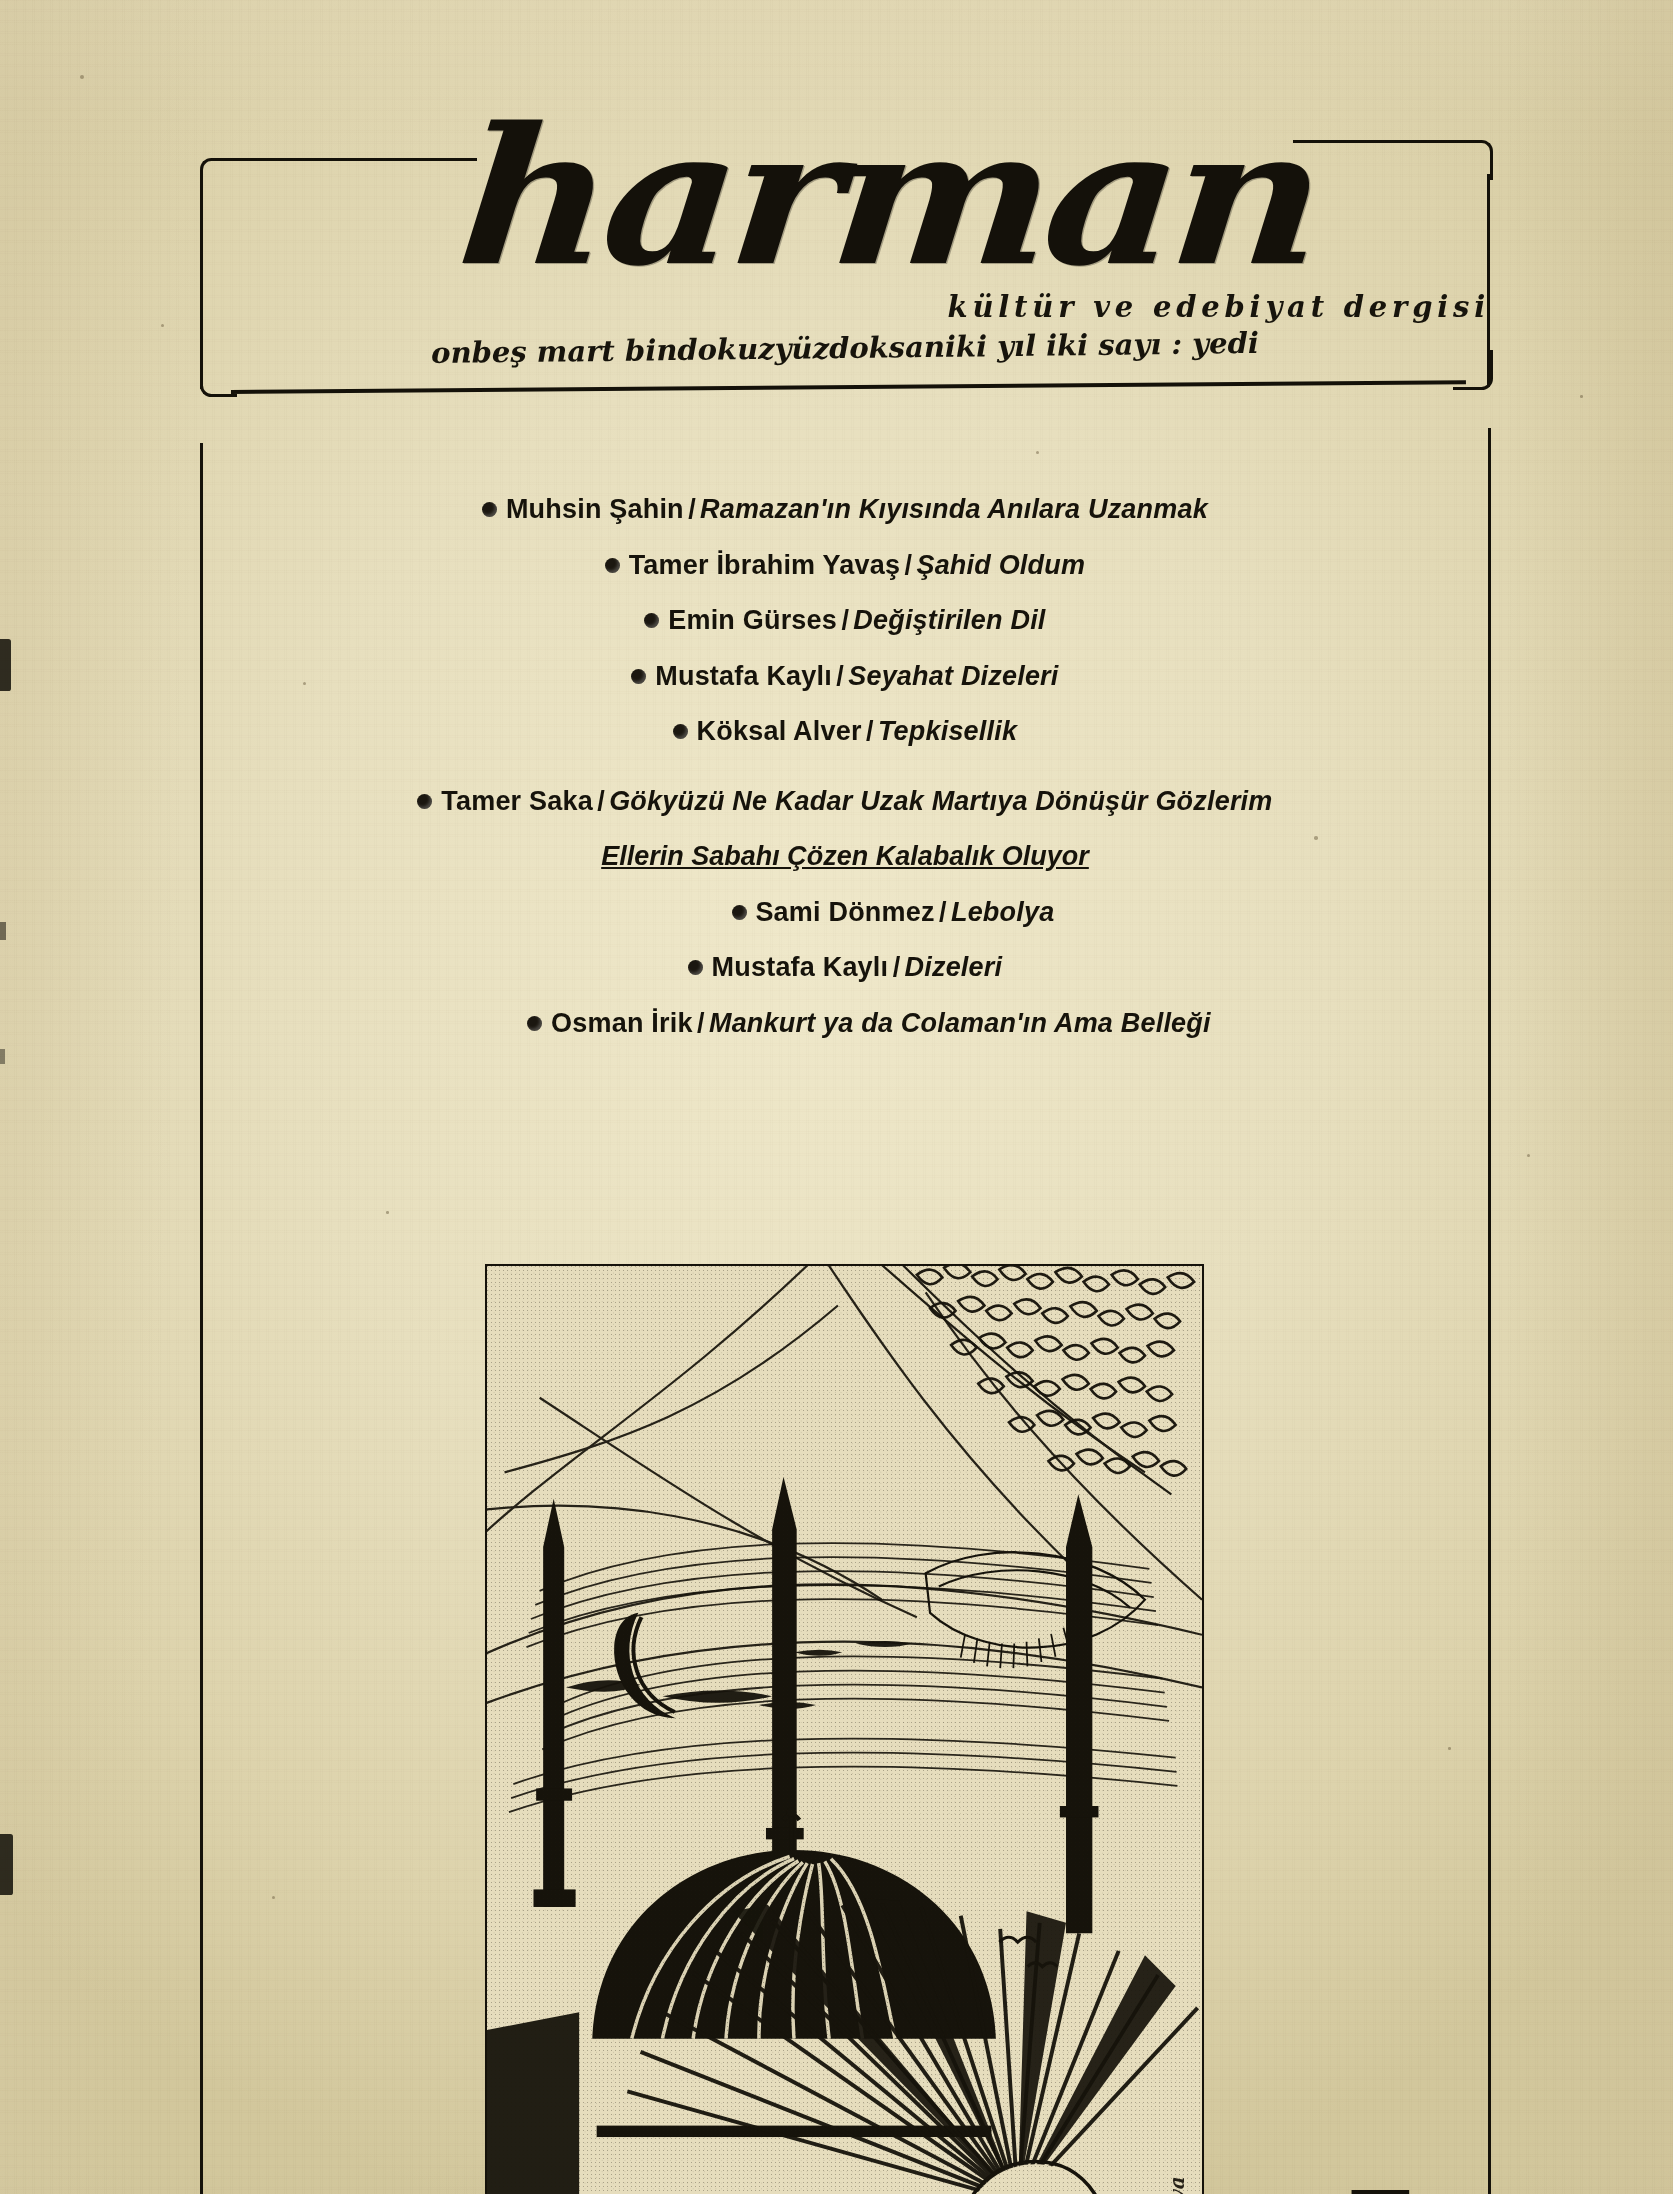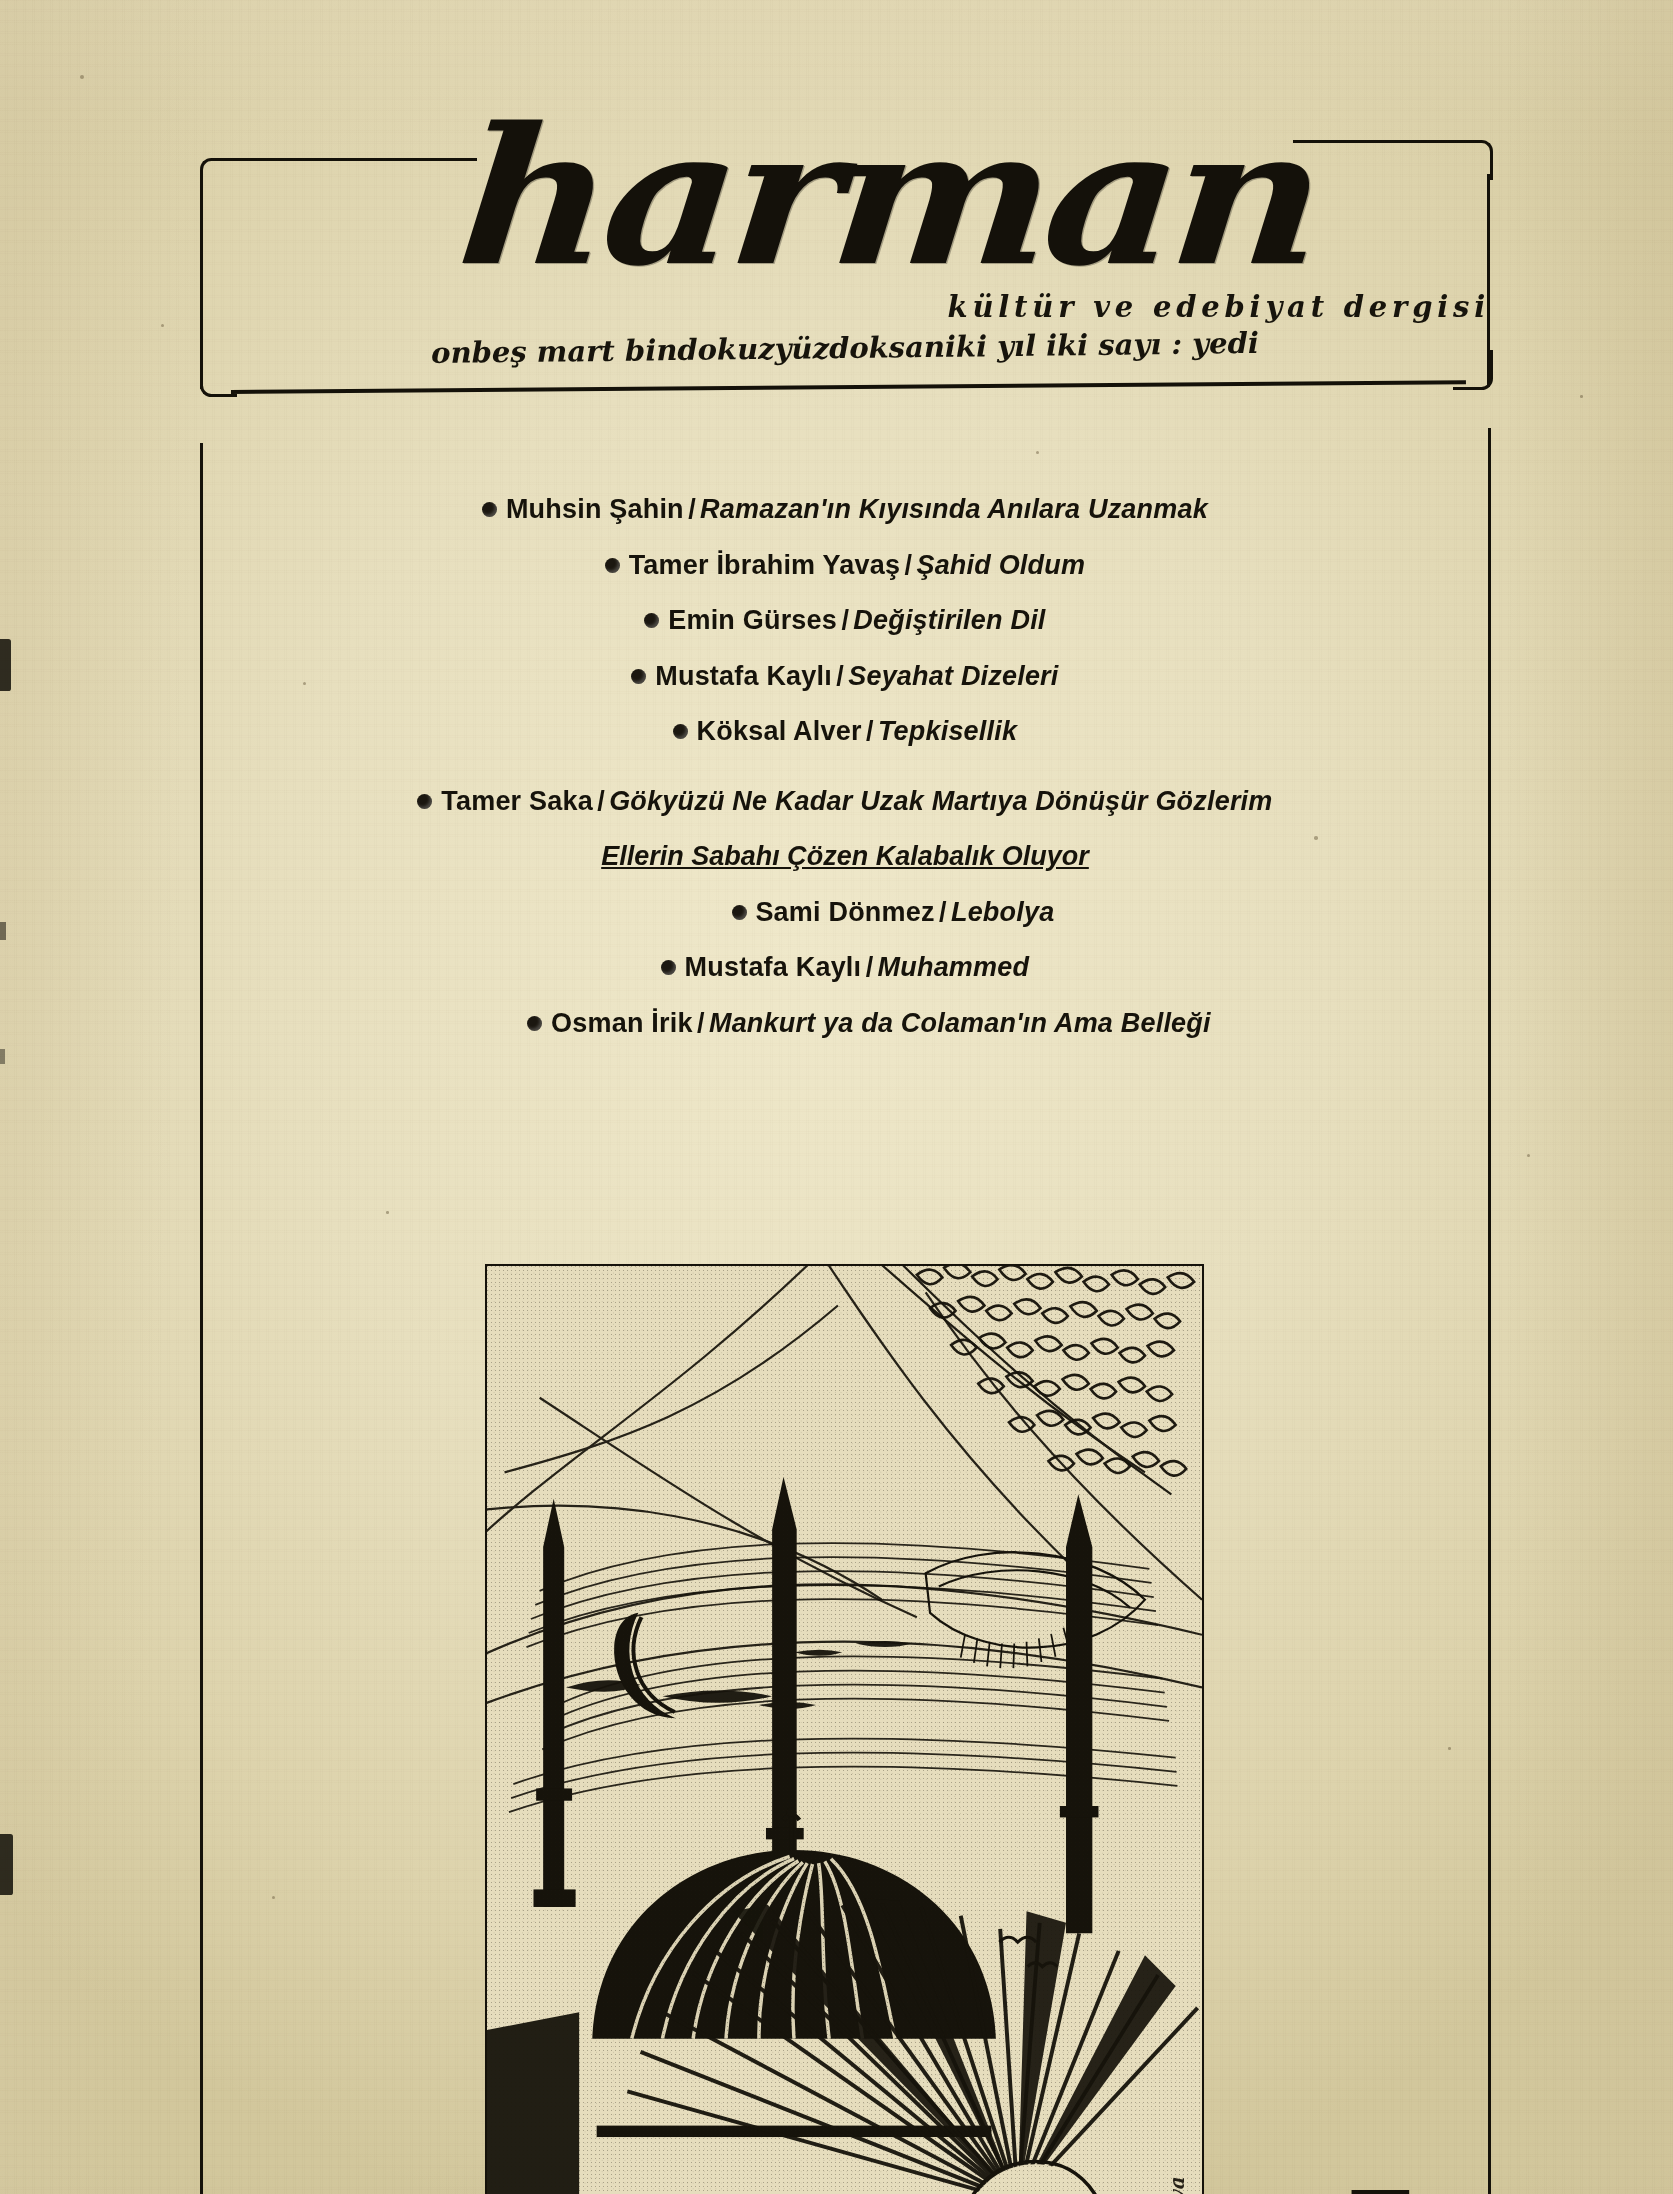--- a/index.html
+++ b/index.html
@@ -210,21 +210,21 @@
   <div class="toc-cont" style="margin-top:28px;text-decoration:underline;">Ellerin Sabahı Çözen Kalabalık Oluyor</div>
 
   <div class="toc-row" style="margin-top:28.5px;padding-left:48px;">
     <span class="toc-inner">
       <span class="bullet"></span><span class="au">Sami Dönmez</span><span class="sep">/</span><span class="ti">Lebolya</span>
     </span>
   </div>
 
   <div class="toc-row" style="margin-top:28.5px;">
     <span class="toc-inner">
-      <span class="bullet"></span><span class="au">Mustafa Kaylı</span><span class="sep">/</span><span class="ti">Muhammed</span>
+      <span class="bullet"></span><span class="au">Mustafa Kaylı</span><span class="sep">/</span><span class="ti">Dizeleri</span>
     </span>
   </div>
 
   <div class="toc-row" style="margin-top:28.5px;padding-left:24px;">
     <span class="toc-inner">
       <span class="bullet"></span><span class="au">Osman İrik</span><span class="sep">/</span><span class="ti">Mankurt ya da Colaman'ın Ama Belleği</span>
     </span>
   </div>
 
 </div>

